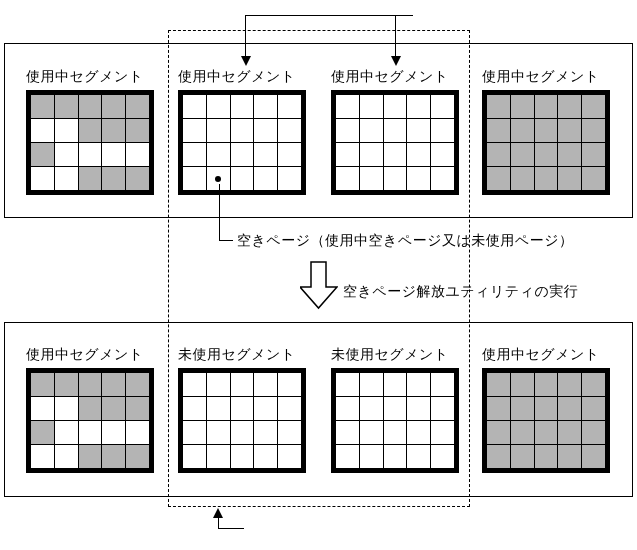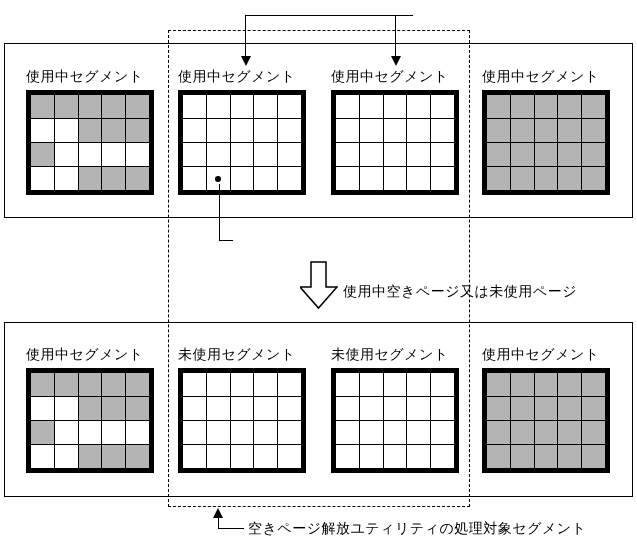--- a/index.html
+++ b/index.html
@@ -264,24 +264,24 @@
         <div class="cell" style="background: rgb(180, 180, 180);"></div>
         <div class="cell" style="background: rgb(180, 180, 180);"></div>
         <div class="cell" style="background: rgb(180, 180, 180);"></div>
         <div class="cell" style="background: rgb(180, 180, 180);"></div>
         <div class="cell" style="background: rgb(180, 180, 180);"></div>
       </div>
     </div>
 
   <div class="vline" style="left:219px;top:184px;height:57px;"></div>
   <div class="hline" style="left:219px;top:240px;width:14px;"></div>
+  <div class="lbl" style="left:237px;top:232px;">空きページ（使用中空きページ又は未使用ページ）</div>
 
   <svg class="abs" style="left:300px;top:261px;" width="38" height="49" viewBox="0 0 38 49">
     <polygon points="8,1 23,1 23,26 34,26 15.5,47 -3,26 8,26" transform="translate(3,0)" fill="#ffffff" stroke="#000000" stroke-width="1.5"></polygon>
   </svg>
-  <div class="lbl" style="left:343px;top:283px;">使用中空きページ又は未使用ページ</div>
+  <div class="lbl" style="left:343px;top:283px;">空きページ解放ユティリティの実行</div>
 
   <div class="tri-up" style="left:213px;top:508px;"></div>
   <div class="vline" style="left:218px;top:516px;height:13px;"></div>
   <div class="hline" style="left:218px;top:528px;width:26px;"></div>
-  <div class="lbl" style="left:248px;top:520px;">空きページ解放ユティリティの処理対象セグメント</div>
 
 </div>
 
 </body></html>

